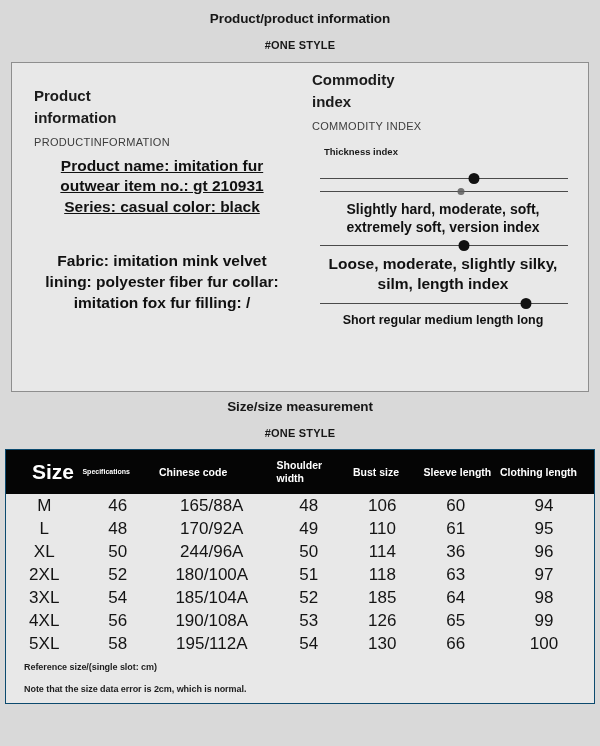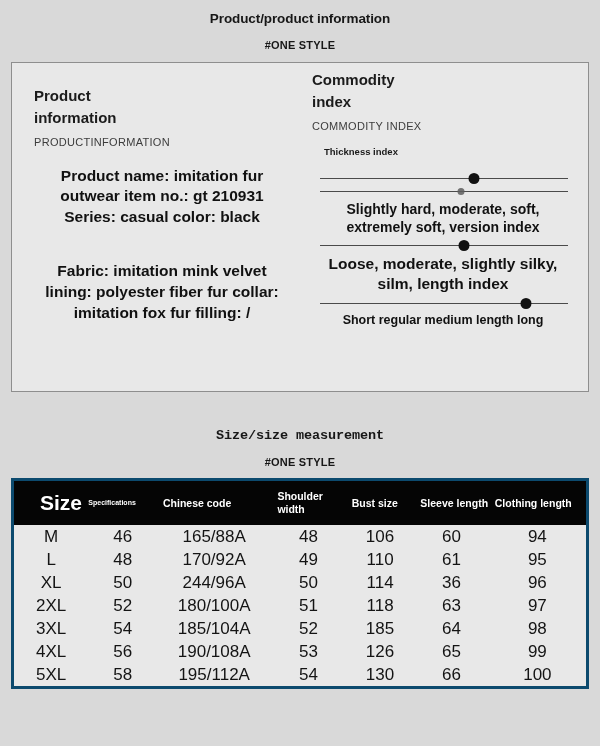--- a/index.html
+++ b/index.html
@@ -69,21 +69,21 @@
 
   
   .prod-block {
     text-align: center;
     font-weight: bold;
     font-size: 15.5px;
     line-height: 1.33;
     color: #111;
     padding: 0 6px;
   }
-  #prod-name-block { margin-top: 18px; }
+  #prod-name-block { margin-top: 8px; text-decoration: underline; }
   #prod-fabric-block { margin-top: 34px; }
 
   
   .slider-group { margin-top: 14px; }
   .index-label {
     font-weight: bold;
     font-size: 9.5px;
     margin-left: 12px;
     margin-bottom: 15px;
     color: #1b1b1b;
@@ -122,26 +122,26 @@
     font-weight: bold;
     font-size: 15.5px;
     line-height: 1.3;
     color: #111;
     margin: 2px 4px 3px 4px;
   }
   .scale-text.small { font-size: 14px; }
   .scale-text.tiny  { font-size: 12.5px; }
 
   
-  #title-size { padding-top: 36px; font-family: Liberation Mono, monospace; }
+  #title-size { padding-top: 7px; }
   #sub-size   { padding-top: 13px; padding-bottom: 10px; }
 
   .table-card {
-    margin: 0 11px;
-    border: 3px solid #0c4a6e;
+    margin: 0 5px;
+    border: 1px solid #0c4a6e;
     background: #e8e8e8;
     box-sizing: border-box;
   }
   table.size-table {
     width: 100%;
     border-collapse: collapse;
     table-layout: fixed;
   }
   table.size-table thead tr { background: #050505; }
   table.size-table thead th {
@@ -320,13 +320,17 @@
           <td>58</td>
           <td>195/112A</td>
           <td>54</td>
           <td>130</td>
           <td>66</td>
           <td>100</td>
         </tr>
       </tbody>
   </table>
 
+  <div class="note-area">
+    <div class="note">Reference size/(single slot: cm)</div>
+    <div class="note">Note that the size data error is 2cm, which is normal.</div>
+  </div>
 </div>
 
 </body></html>

